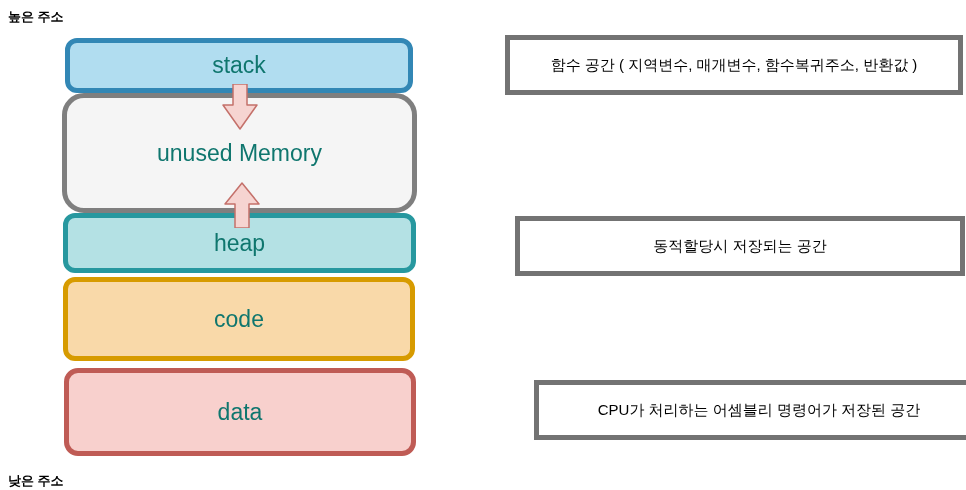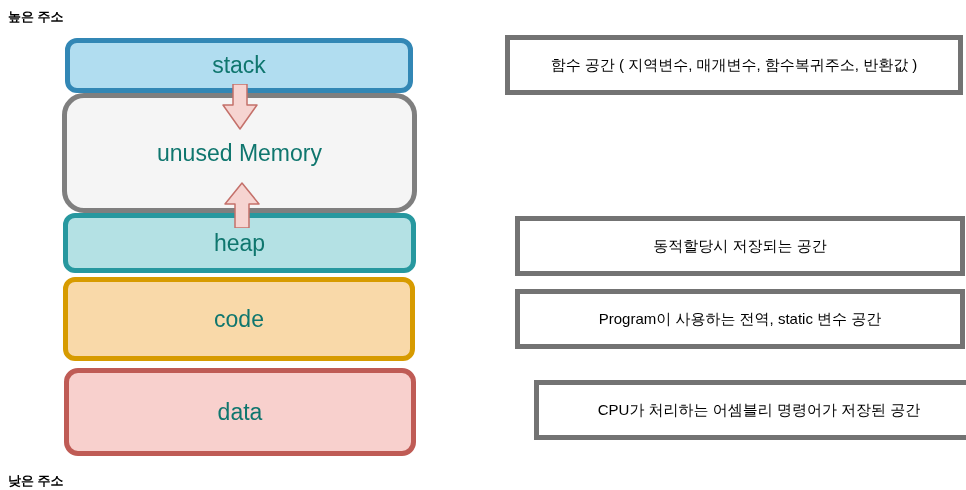--- a/index.html
+++ b/index.html
@@ -83,23 +83,20 @@
   </div>
 
   <div class="note-box note-1">
     <span>함수 공간 ( 지역변수, 매개변수, 함수복귀주소, 반환값 )</span>
   </div>
 
   <div class="note-box note-2">
     <span>동적할당시 저장되는 공간</span>
   </div>
 
-  <div class="note-box note-3">
-    <span>Program이 사용하는 전역, static 변수 공간</span>
-  </div>
 
   <div class="note-box note-4">
     <span>CPU가 처리하는 어셈블리 명령어가 저장된 공간</span>
   </div>
 
   <div class="addr-label addr-low">낮은 주소</div>
 
 </div>
 
 </body></html>

